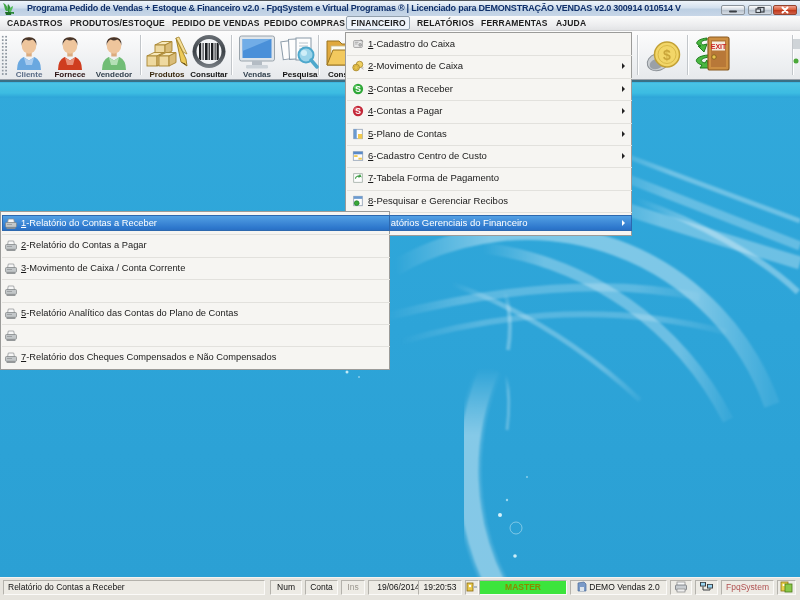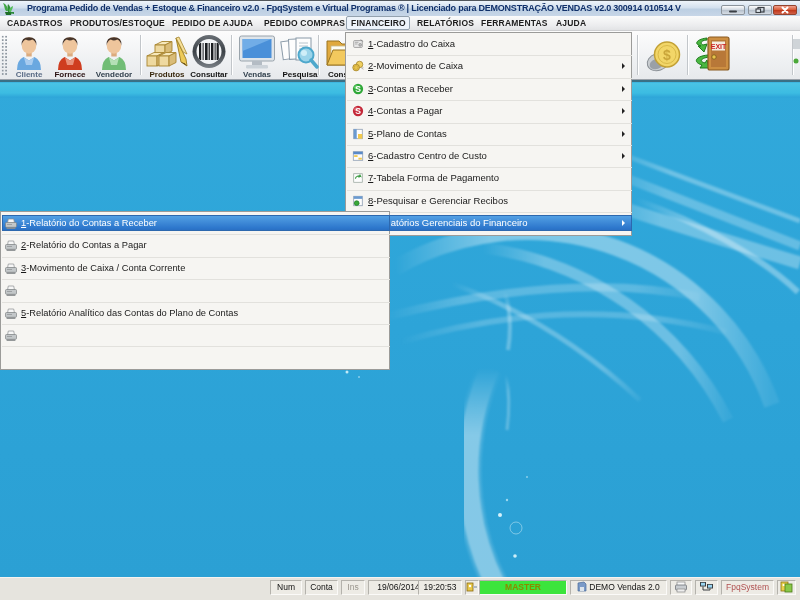--- a/index.html
+++ b/index.html
@@ -103,21 +103,21 @@
       <svg width="22" height="8" viewBox="0 0 22 8">
         <path d="M8.5 1.5 L13.5 6.5 M13.5 1.5 L8.5 6.5" stroke="#fff" stroke-width="2" stroke-linecap="round"></path>
       </svg>
     </div>
 </div>
 
 <div id="menubar">
   <div id="fin-box"></div>
   <div class="mitem" style="left:7px">CADASTROS</div>
   <div class="mitem" style="left:70px">PRODUTOS/ESTOQUE</div>
-  <div class="mitem" style="left:172px">PEDIDO DE AJUDA</div>
+  <div class="mitem" style="left:172px">PEDIDO DE VENDAS</div>
   <div class="mitem" style="left:264px">PEDIDO COMPRAS</div>
   <div class="mitem" style="left:351px">FINANCEIRO</div>
   <div class="mitem" style="left:417px">RELATÓRIOS</div>
   <div class="mitem" style="left:481px">FERRAMENTAS</div>
   <div class="mitem" style="left:556px">AJUDA</div>
 </div>
 
 <div id="toolbar">
   <div id="grip"></div>
   <div class="tsep" style="left:140px"></div>
@@ -338,20 +338,21 @@
     <circle cx="500" cy="435" r="2" opacity="0.9"></circle>
     <circle cx="507" cy="420" r="1.2" opacity="0.6"></circle>
     <circle cx="515" cy="476" r="1.8" opacity="0.85"></circle>
     <circle cx="527" cy="397" r="1" opacity="0.5"></circle>
     <circle cx="306" cy="285" r="1" opacity="0.4"></circle>
   </g>
   <circle cx="516" cy="448" r="6" fill="none" stroke="#cfeef8" stroke-width="1" opacity="0.5"></circle>
 </svg>
 
 <div id="statusbar">
+  <div class="spanel" style="left:3px; width:262px; padding-left:4px;">Relatório do Contas a Receber</div>
   <div class="spanel" style="left:270px; width:32px; text-align:center;">Num</div>
   <div class="spanel" style="left:305px; width:33px; text-align:center;">Conta</div>
   <div class="spanel" style="left:341px; width:24px; text-align:center; color:#9a968e;">Ins</div>
   <div class="spanel" style="left:368px; width:61px; text-align:center;">19/06/2014</div>
   <div class="spanel" style="left:418px; width:44px; text-align:center;">19:20:53</div>
   <div class="spanel" style="left:465px; width:14px;"><svg width="12" height="12" viewBox="0 0 12 12">
         <rect x="1" y="2" width="6" height="8" fill="#e8c84c" stroke="#8a6a10" stroke-width="0.8"></rect>
         <circle cx="4" cy="5" r="1.2" fill="#fff"></circle>
         <rect x="7" y="5" width="4" height="2" fill="#b0b8c0"></rect>
       </svg></div>
@@ -520,13 +521,22 @@
   <div class="ssep" style="top:112px"></div>
   <div class="sitem" style="top:112px">
     <svg class="ico" viewBox="0 0 14 14">
         <path d="M3.5 7 L4.3 3 L9.7 3 L10.5 7 Z" fill="#f6f6f6" stroke="#8a8e90" stroke-width="0.7"></path>
         <rect x="1.5" y="6.5" width="11" height="4.8" rx="1" fill="#c3c7c9" stroke="#7e8284" stroke-width="0.7"></rect>
         <rect x="2.6" y="11.3" width="8.8" height="1.6" fill="#8a8e90"></rect>
         <rect x="3" y="8" width="5" height="1" fill="#9da1a3"></rect>
       </svg>
   </div>
   <div class="ssep" style="top:134px"></div>
+  <div class="sitem" style="top:134px">
+    <svg class="ico" viewBox="0 0 14 14">
+        <path d="M3.5 7 L4.3 3 L9.7 3 L10.5 7 Z" fill="#f6f6f6" stroke="#8a8e90" stroke-width="0.7"></path>
+        <rect x="1.5" y="6.5" width="11" height="4.8" rx="1" fill="#c3c7c9" stroke="#7e8284" stroke-width="0.7"></rect>
+        <rect x="2.6" y="11.3" width="8.8" height="1.6" fill="#8a8e90"></rect>
+        <rect x="3" y="8" width="5" height="1" fill="#9da1a3"></rect>
+      </svg>
+    <div class="txt"><u>7</u>-Relatório dos Cheques Compensados e Não Compensados</div>
+  </div>
 </div>
 
 </body></html>

